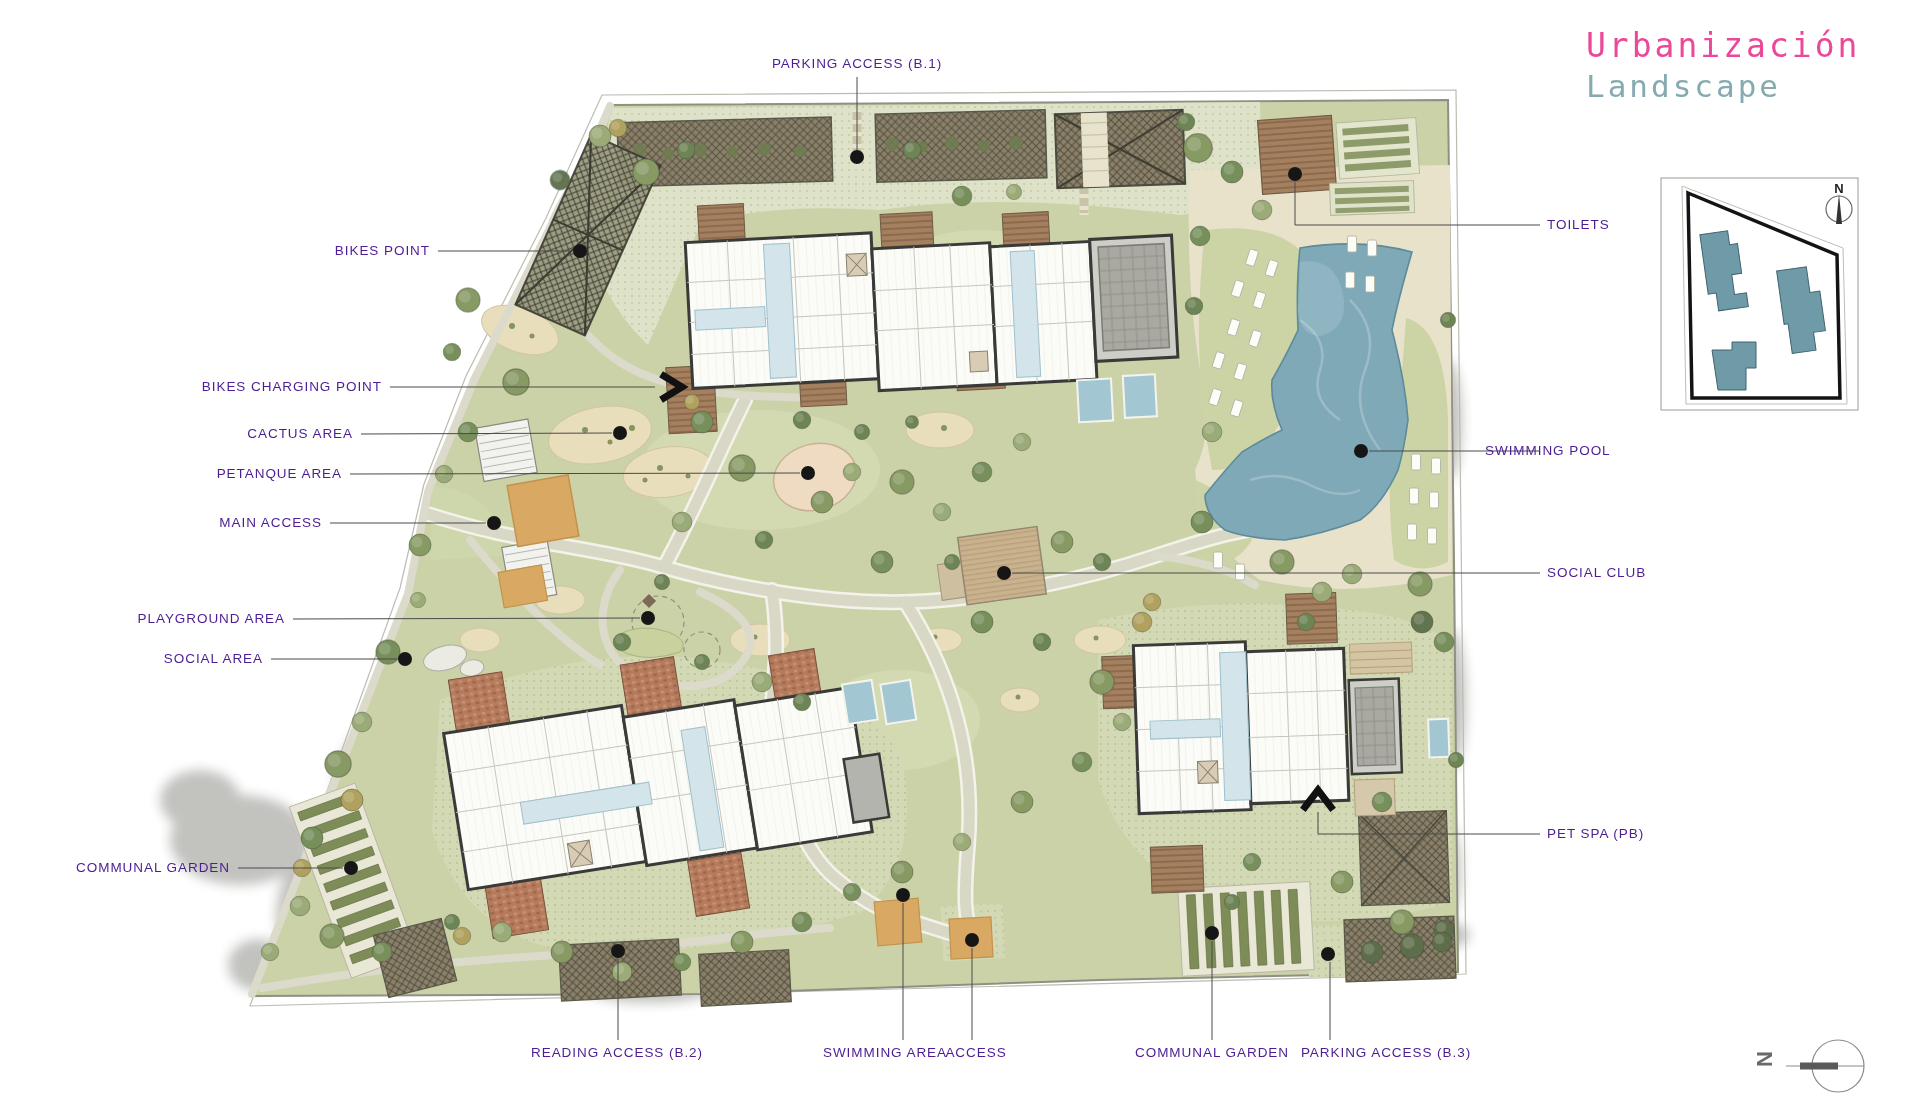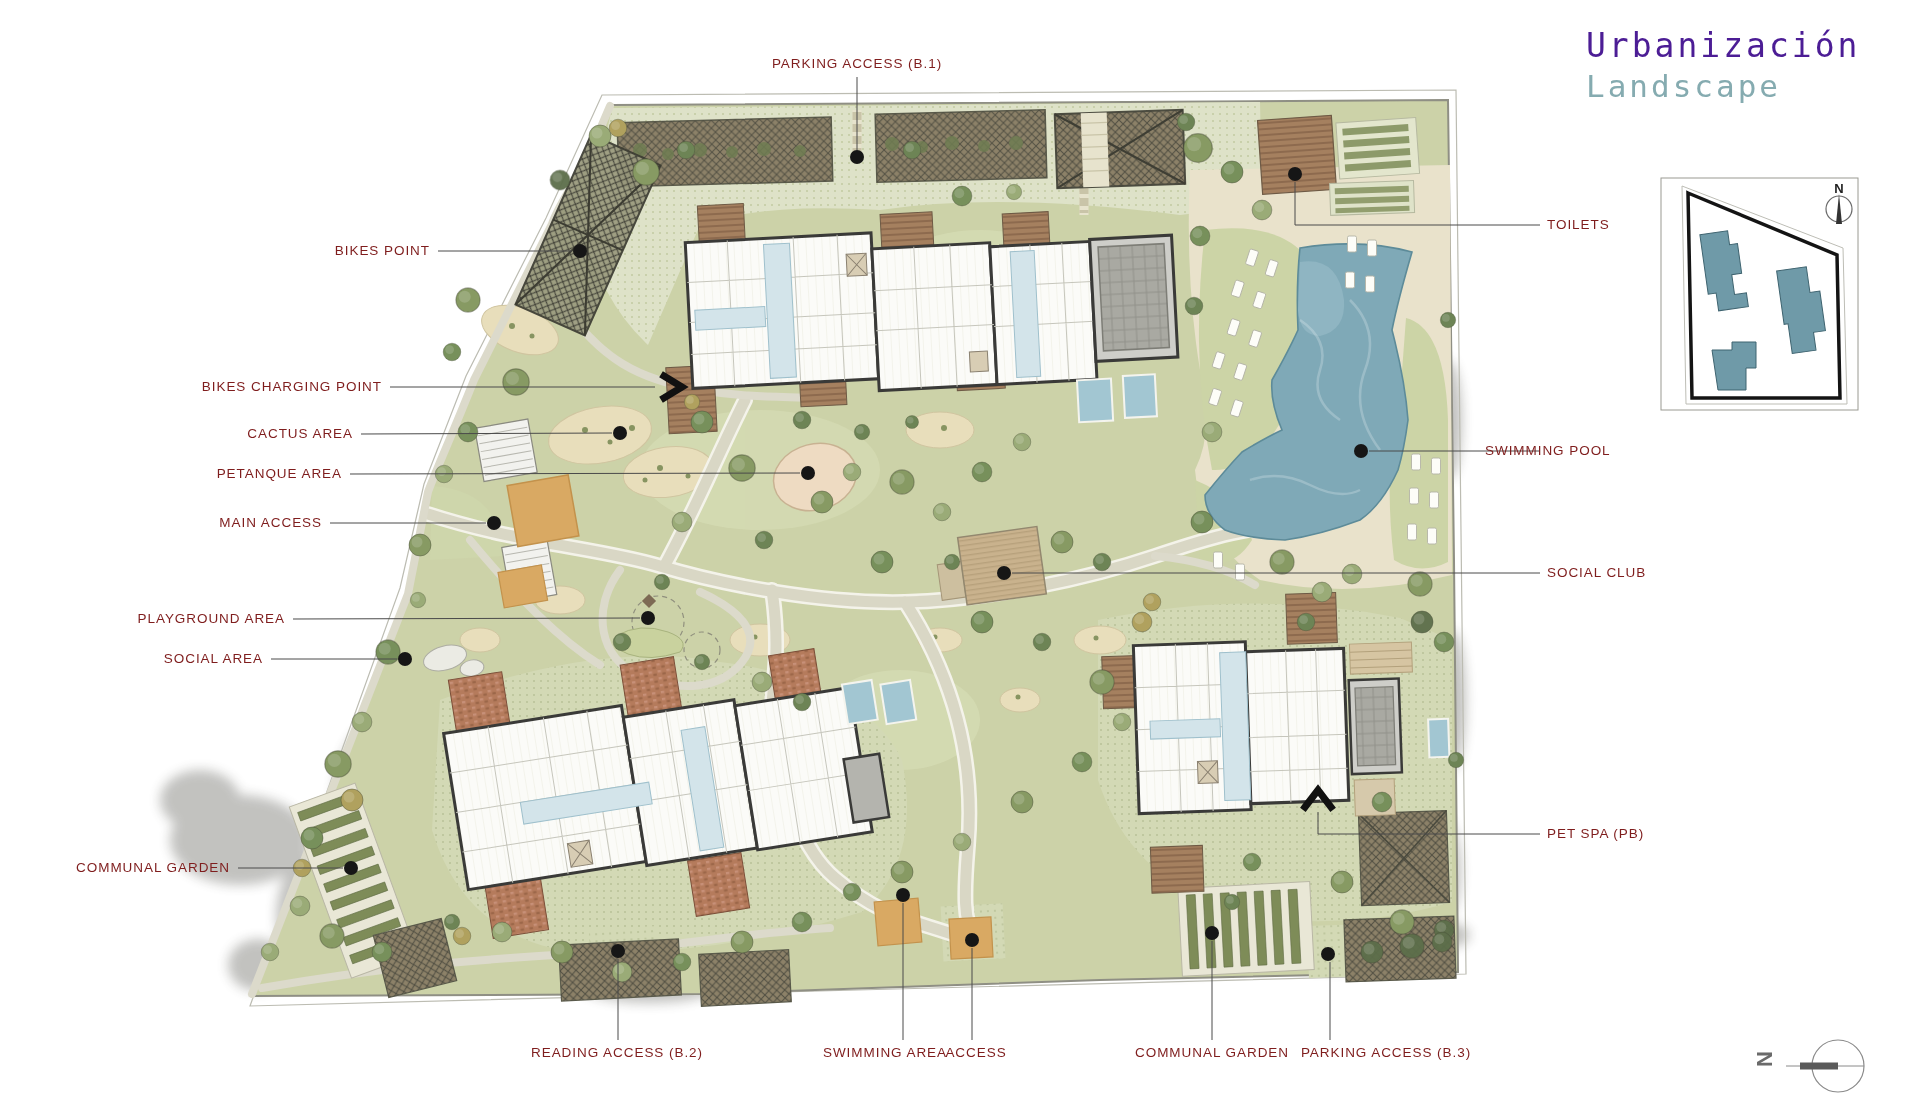--- a/index.html
+++ b/index.html
@@ -1,22 +1,22 @@
 <!DOCTYPE html>
 <html><head>
 <meta charset="utf-8">
 <style>
   html,body{margin:0;padding:0;background:#ffffff;width:1920px;height:1113px;overflow:hidden;
     font-family:"Liberation Sans", sans-serif;}
   #stage{position:relative;width:1920px;height:1113px;background:#ffffff;}
   #plan-svg{position:absolute;left:0;top:0;}
-  .lbl{position:absolute;white-space:nowrap;font-size:13.5px;letter-spacing:.07em;color:#7f1d1d;line-height:16px;}
+  .lbl{position:absolute;white-space:nowrap;font-size:13.5px;letter-spacing:.07em;color:#4c1d95;line-height:16px;}
   .lbl.center{transform:translateX(-50%);}
   .title-block{position:absolute;left:1586px;top:26px;font-family:"DejaVu Sans Mono", monospace;}
-  .title-line1{font-size:33px;letter-spacing:3px;color:#4c1d95;}
+  .title-line1{font-size:33px;letter-spacing:3px;color:#ec4899;}
   .title-line2{font-size:31px;letter-spacing:3px;color:#85abb0;margin-top:3px;}
 </style>
 </head>
 <body>
 
 <div id="stage">
 
 <svg id="plan-svg" width="1920" height="1113" viewBox="0 0 1920 1113">
   <defs>
     <filter id="blur6" x="-60%" y="-60%" width="220%" height="220%">

